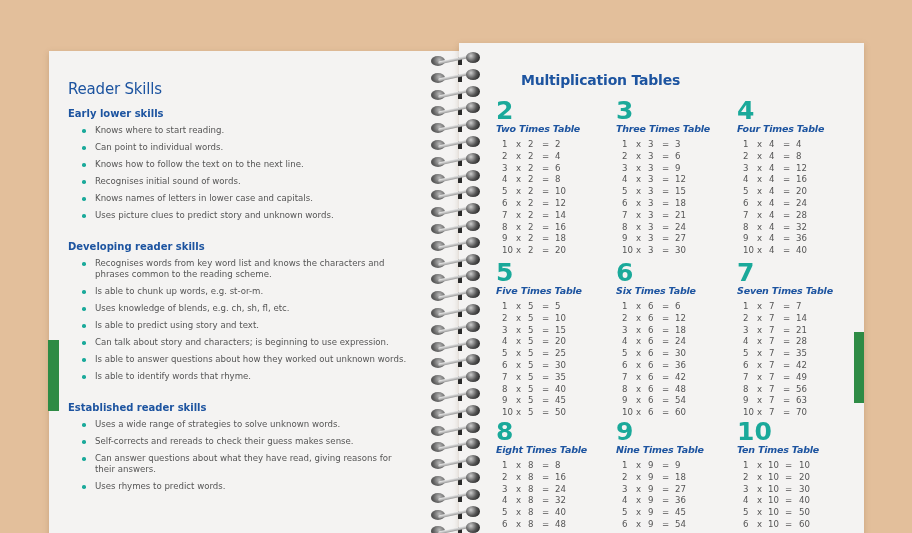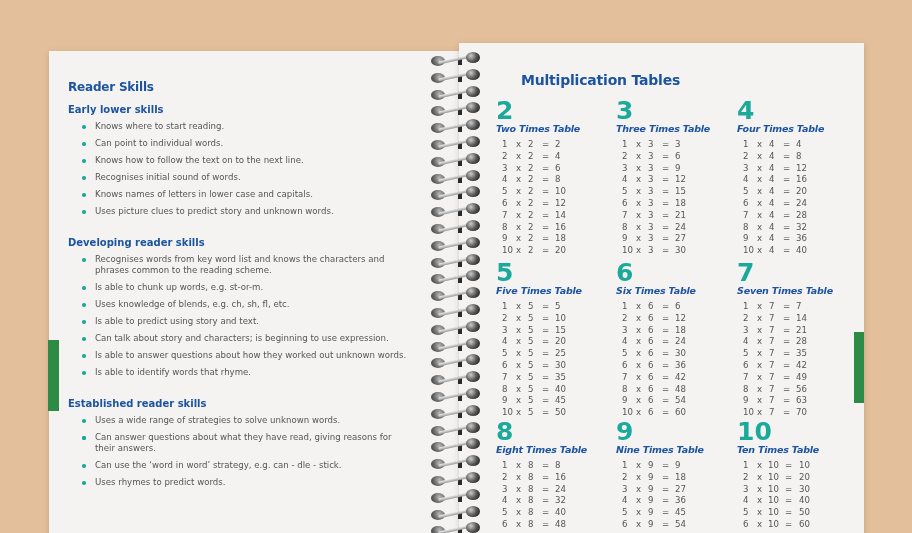--- a/index.html
+++ b/index.html
@@ -14,21 +14,21 @@
     background: #f4f3f2;
     box-shadow: 0 2px 6px rgba(120,80,40,0.25);
   }
   .page-left { left: 49px; top: 51px; width: 410px; height: 500px; }
   .page-right { left: 459px; top: 43px; width: 405px; height: 510px; }
   .tab { position: absolute; background: #2e8b45; }
   .tab-left { left: 48px; top: 340px; width: 11px; height: 71px; }
   .tab-right { left: 854px; top: 332px; width: 10px; height: 71px; }
 
   .left-content { position: absolute; left: 68px; top: 80px; width: 360px; }
-  .page-title { color: #1d54a0; font-weight: bold; font-size: 12px; margin: 0 0 10px 0; letter-spacing: -0.2px; }
+  .page-title { color: #1d54a0; font-weight: normal; font-size: 15px; margin: 0 0 10px 0; letter-spacing: -0.2px; }
   .section-heading { color: #1d54a0; font-weight: bold; font-size: 10px; margin: 0 0 6px 0; }
   .skill-list { list-style: none; margin: 0 17px 20px 0; padding: 0 0 0 14px; }
   .skill-item { position: relative; font-size: 8.6px; color: #555; line-height: 11px; padding-left: 13px; margin-bottom: 6px; }
   .skill-item .bullet { position: absolute; left: 0; top: 4px; width: 3.5px; height: 3.5px; border-radius: 50%; background: #1aa99a; }
 
   .spiral { position: absolute; left: 428px; top: 52px; width: 58px; height: 490px; }
   .coil { position: absolute; left: 0; width: 58px; height: 16px; }
   .coil .ring-l { position: absolute; left: 3px; top: 4px; width: 14px; height: 10px; border-radius: 50%; background: radial-gradient(circle at 60% 40%, #bbb 0%, #666 55%, #333 100%); }
   .coil .wire { position: absolute; left: 10px; top: 6px; width: 34px; height: 3px; background: linear-gradient(#eee, #999); transform: rotate(-12deg); border-radius: 2px; }
   .coil .ring-r { position: absolute; left: 38px; top: 0px; width: 14px; height: 11px; border-radius: 50%; background: radial-gradient(circle at 35% 35%, #ccc 0%, #555 50%, #111 100%); }
@@ -254,23 +254,22 @@
         <li class="skill-item"><span class="bullet"></span><span>Is able to chunk up words, e.g. st-or-m.</span></li>
         <li class="skill-item"><span class="bullet"></span><span>Uses knowledge of blends, e.g. ch, sh, fl, etc.</span></li>
         <li class="skill-item"><span class="bullet"></span><span>Is able to predict using story and text.</span></li>
         <li class="skill-item"><span class="bullet"></span><span>Can talk about story and characters; is beginning to use expression.</span></li>
         <li class="skill-item"><span class="bullet"></span><span>Is able to answer questions about how they worked out unknown words.</span></li>
         <li class="skill-item"><span class="bullet"></span><span>Is able to identify words that rhyme.</span></li>
       </ul>
       <h2 class="section-heading">Established reader skills</h2>
       <ul class="skill-list">
         <li class="skill-item"><span class="bullet"></span><span>Uses a wide range of strategies to solve unknown words.</span></li>
-        <li class="skill-item"><span class="bullet"></span></li>
+        <li class="skill-item"><span class="bullet"></span><span>Self-corrects and rereads to check their guess makes sense.</span></li>
         <li class="skill-item"><span class="bullet"></span><span>Can answer questions about what they have read, giving reasons for their answers.</span></li>
-        <li class="skill-item"><span class="bullet"></span><span>Can use the ‘word in word’ strategy, e.g. can - dle - stick.</span></li>
         <li class="skill-item"><span class="bullet"></span><span>Uses rhymes to predict words.</span></li>
       </ul>
     </div>
 </div>
 
 <div class="right-content">
   <h1 class="right-title">Multiplication Tables</h1>
 </div>
 
 <div class="tables-grid" id="tables">

